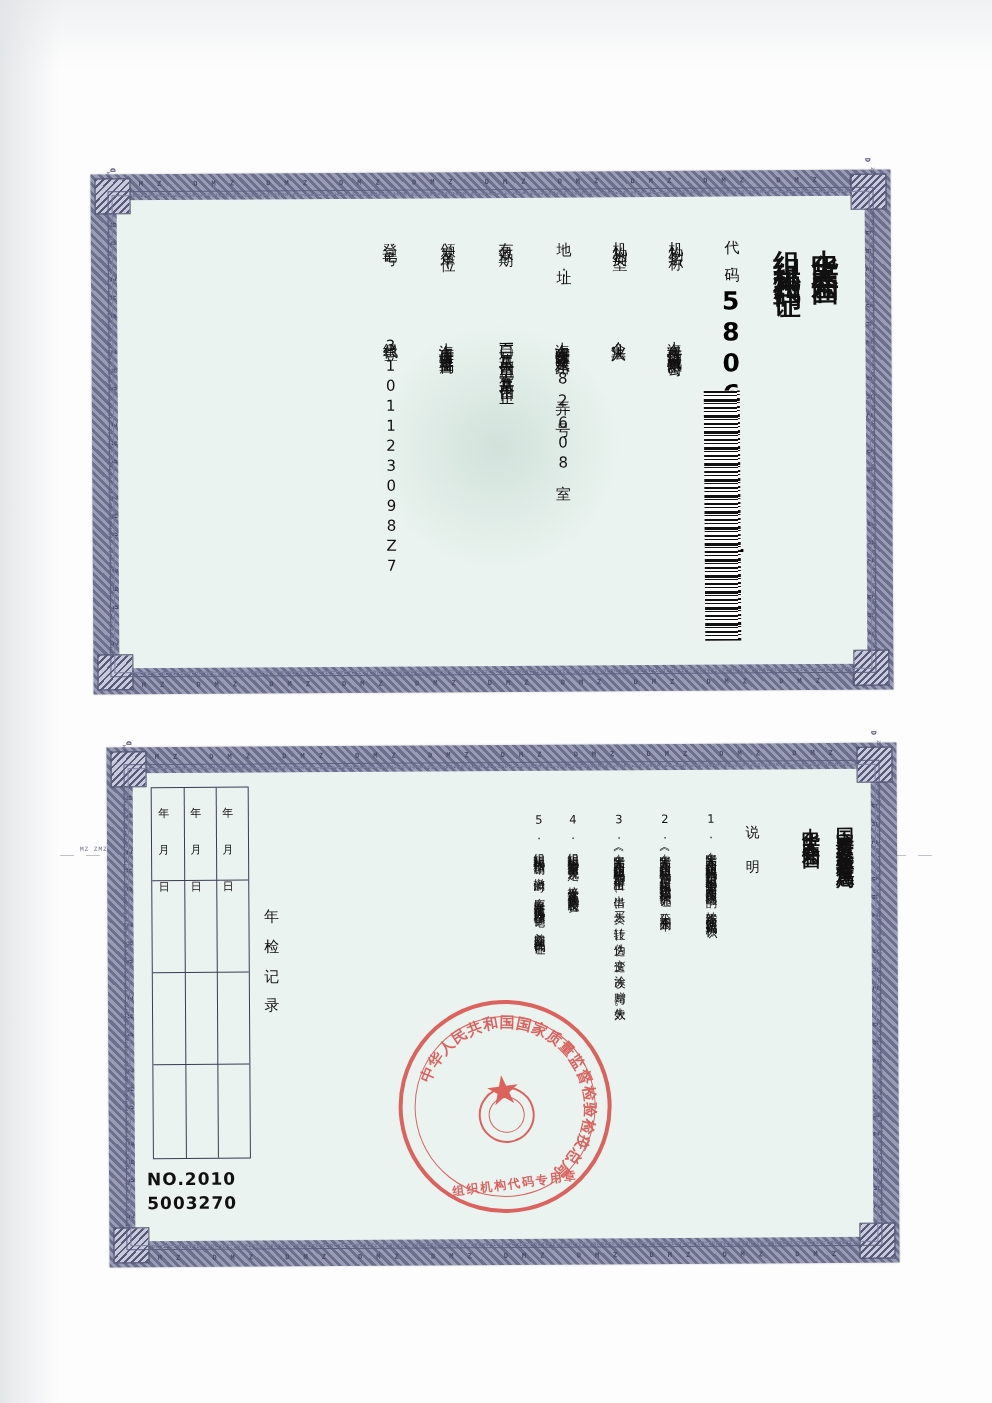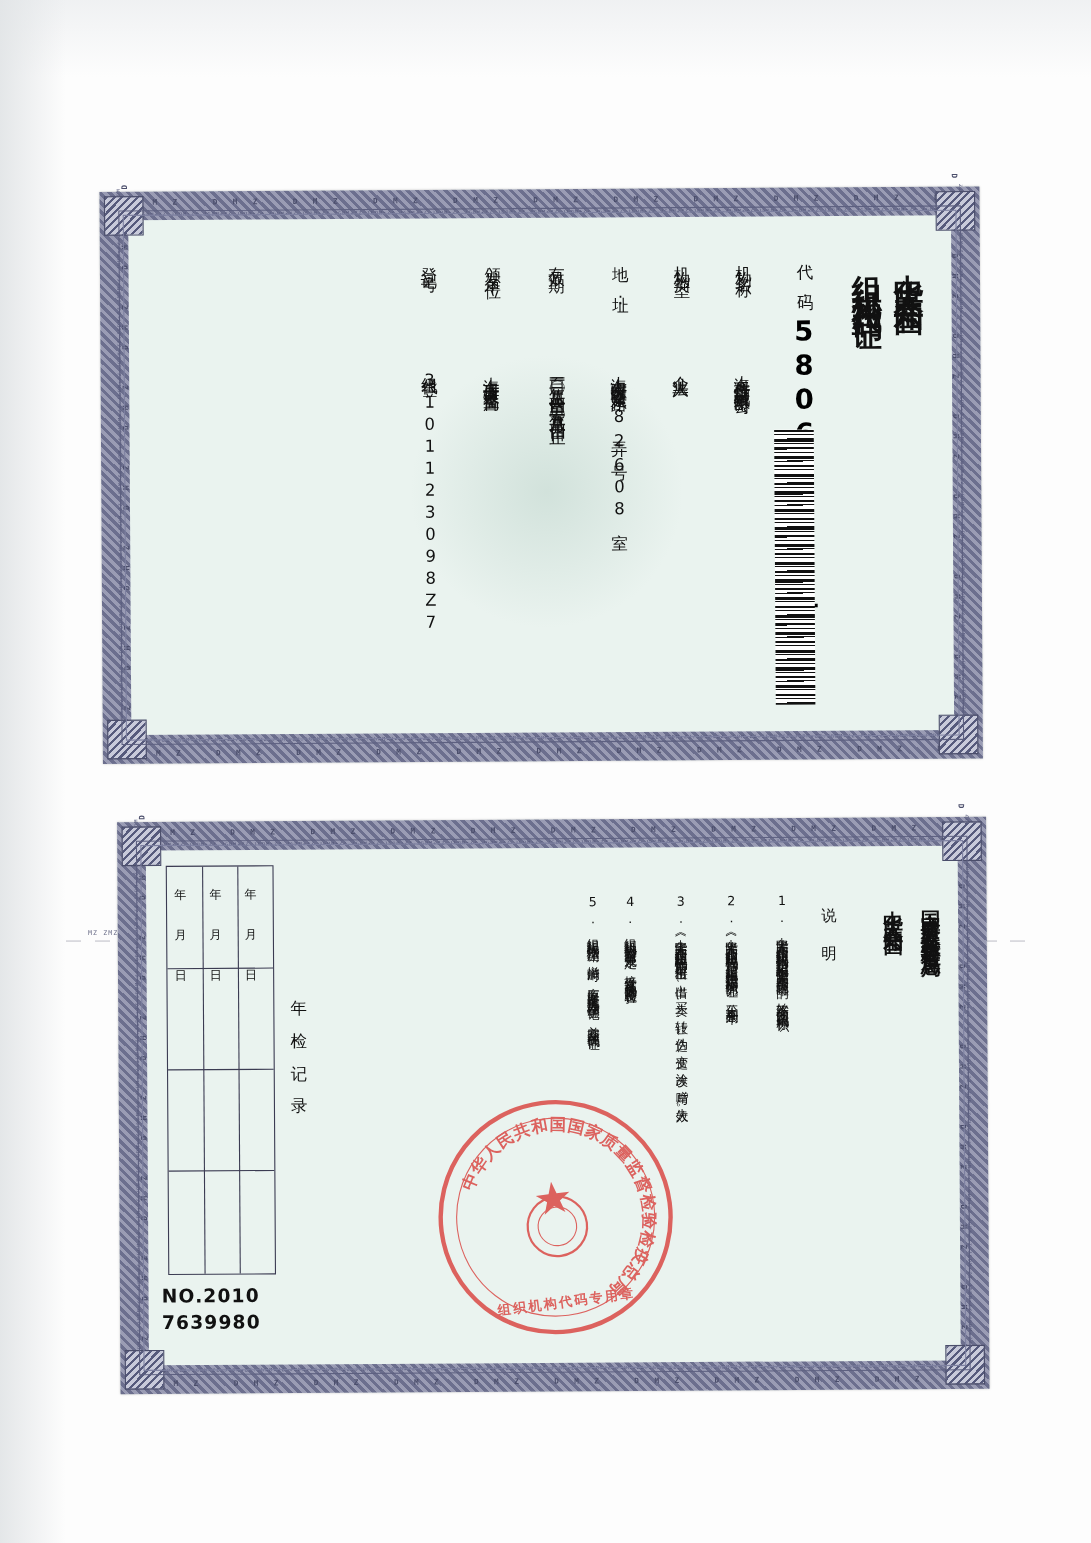--- a/index.html
+++ b/index.html
@@ -476,21 +476,21 @@
         <div class="row" style="top:92px;"></div>
         <div class="row" style="top:184px;"></div>
         <div class="row" style="top:276px;"></div>
       </div>
 
       <div class="v ymd" style="left:18px; top:22px;">年 月 日</div>
       <div class="v ymd" style="left:50px; top:22px;">年 月 日</div>
       <div class="v ymd" style="left:82px; top:22px;">年 月 日</div>
 
       <div class="no-number" style="left:8px; top:392px;">NO.2010</div>
-      <div class="no-number" style="left:8px; top:416px;">7639980</div>
+      <div class="no-number" style="left:8px; top:416px;">5003270</div>
 
       <div class="seal">
         <div class="seal-inner-ring"></div>
         <div class="seal-star">★</div>
         <div class="seal-emblem"></div>
         <div class="seal-arc-text">
             <span style="transform: rotate(-150deg) translate(84px) rotate(90deg) translate(-50%, -50%);">中</span>
             <span style="transform: rotate(-138.611deg) translate(84px) rotate(90deg) translate(-50%, -50%);">华</span>
             <span style="transform: rotate(-127.222deg) translate(84px) rotate(90deg) translate(-50%, -50%);">人</span>
             <span style="transform: rotate(-115.833deg) translate(84px) rotate(90deg) translate(-50%, -50%);">民</span>

